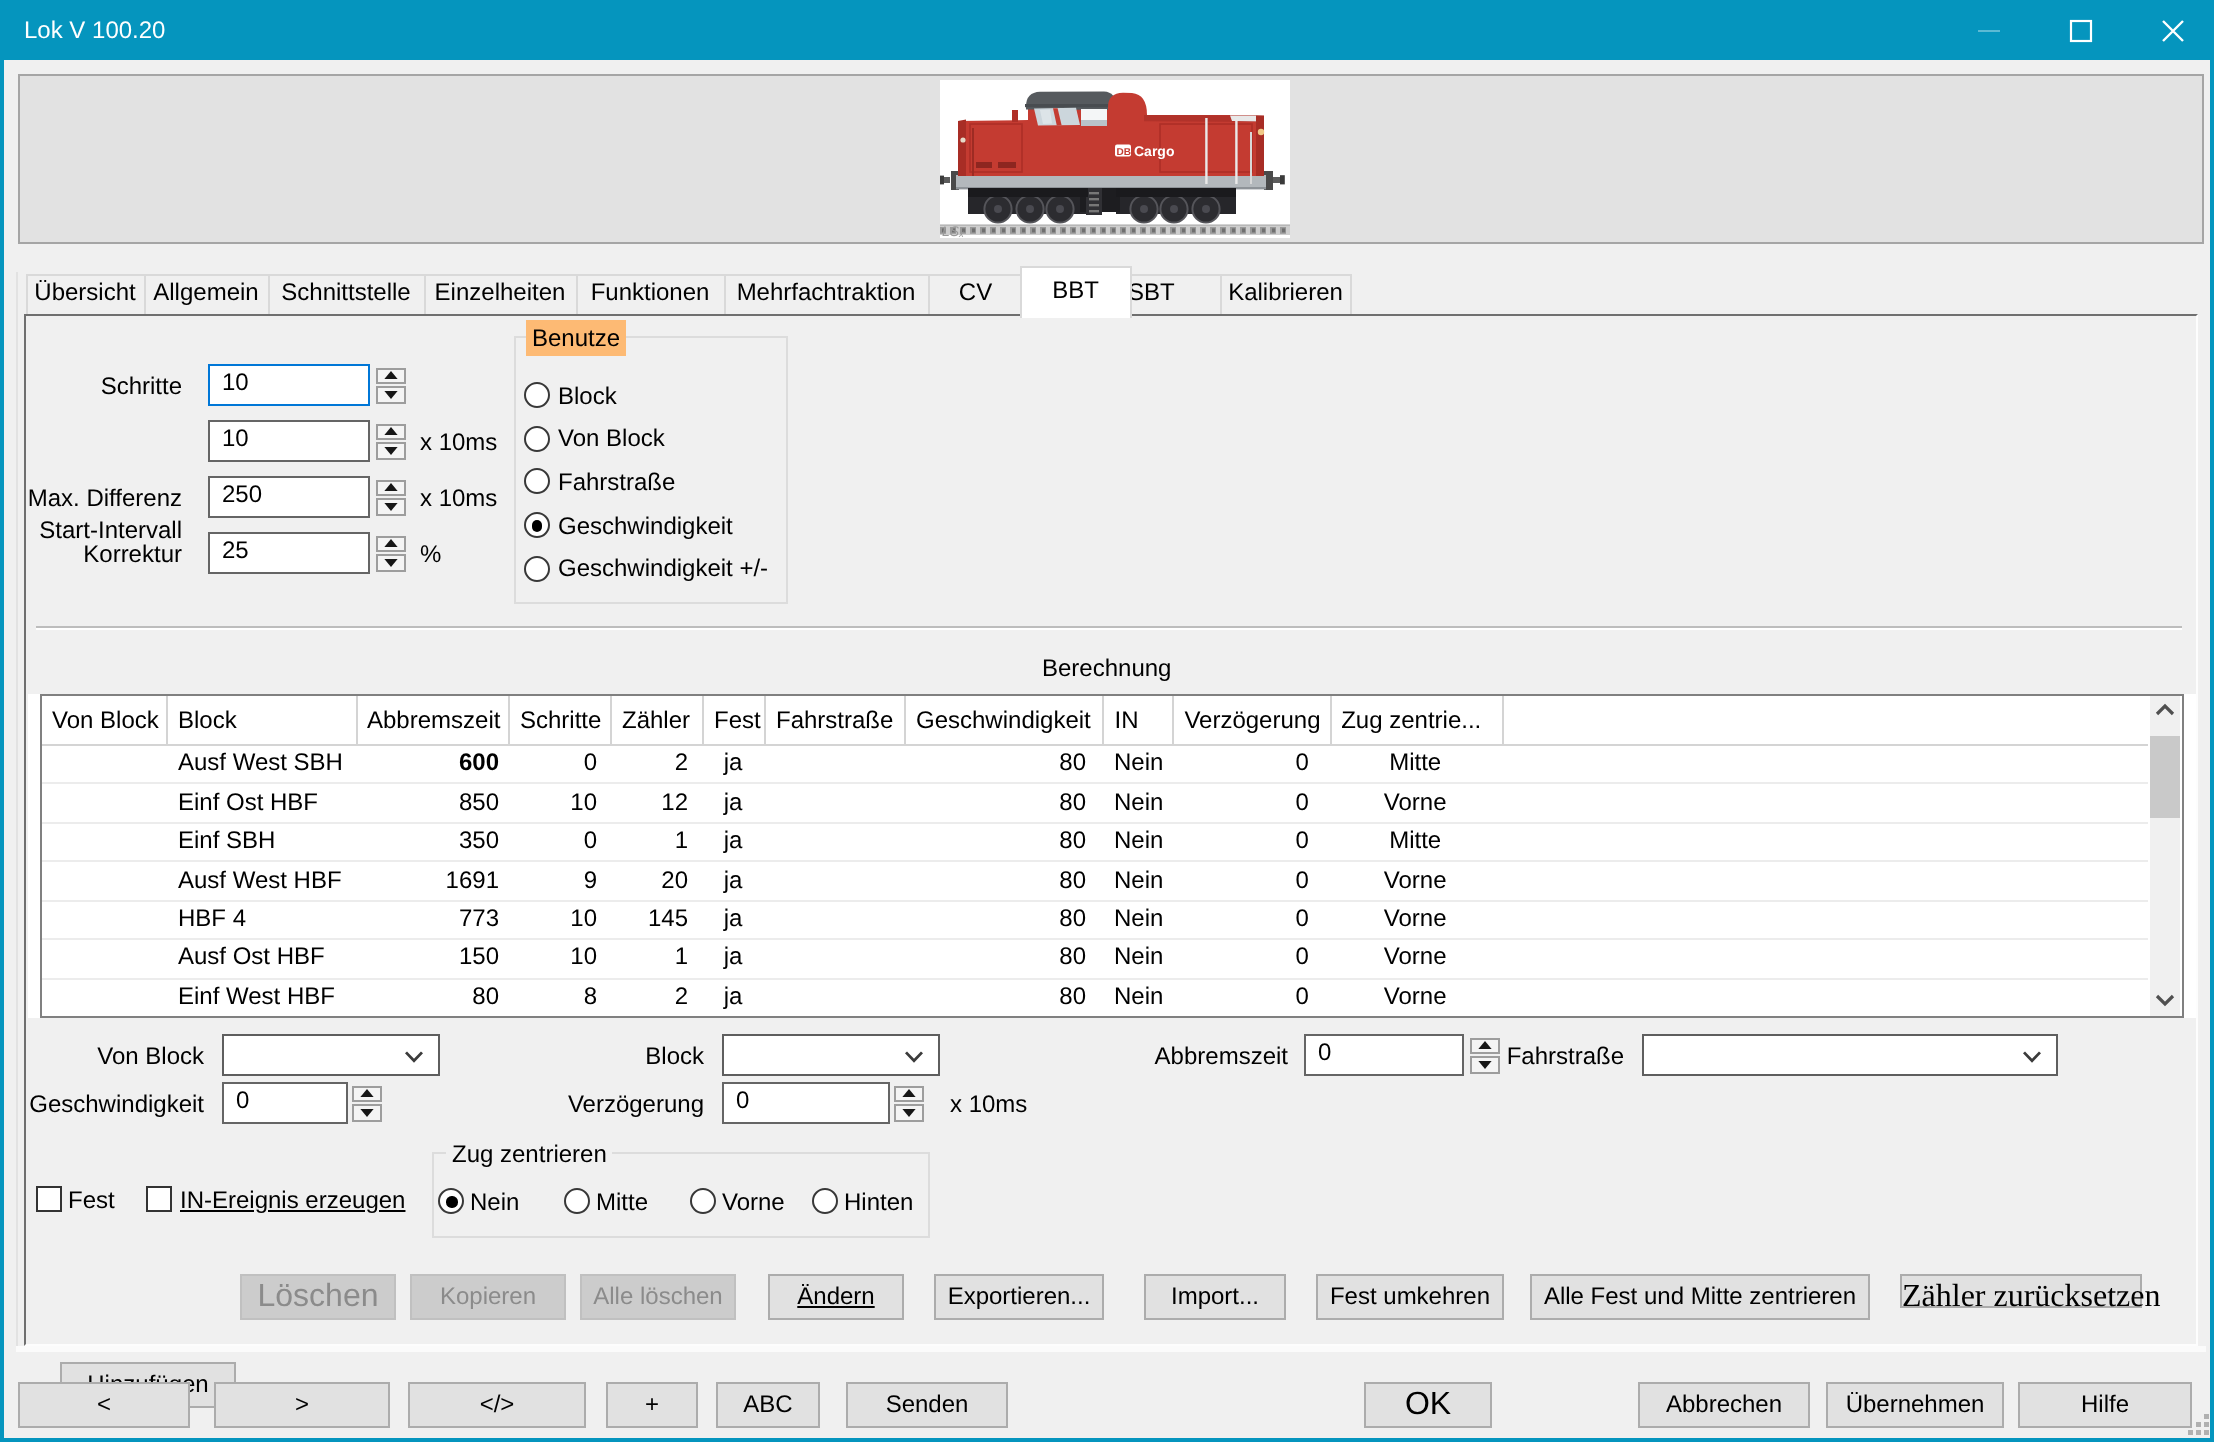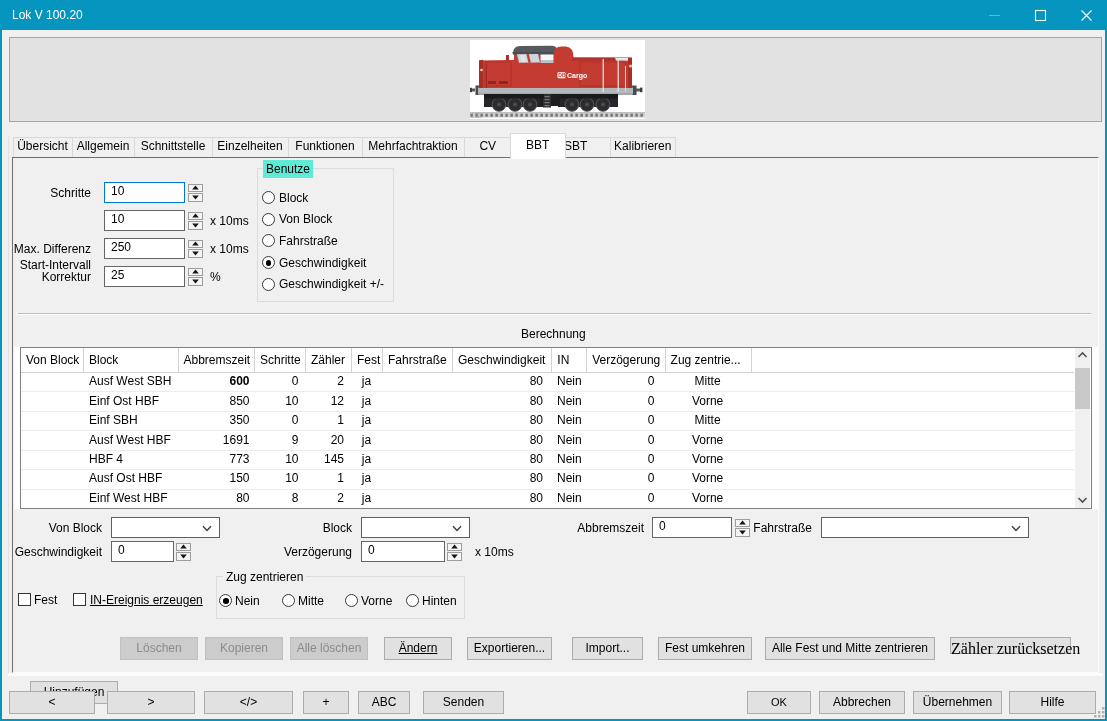--- a/index.html
+++ b/index.html
@@ -255,21 +255,21 @@
         <polygon points="3.5,0.5 6.8,4.5 0.2,4.5" fill="#161616"></polygon>
       </svg>
     </div>
 <div class="sp" style="left:186px;top:277px;">
       <svg width="7" height="5" viewBox="0 0 7 5">
         <polygon points="0.2,0.5 6.8,0.5 3.5,4.5" fill="#161616"></polygon>
       </svg>
     </div>
 <div class="lb" style="left:208px;top:267.5px;font-size:12px;color:#000;">%</div>
 <div style="position:absolute;left:255px;top:168px;width:137px;height:134px;border:1px solid #dcdcdc;"></div>
-<div class="lb" style="left:261px;top:160px;background:#5eead4;padding:0 3px;font-size:12px;">Benutze</div>
+<div class="lb" style="left:261px;top:160px;background:#fdba74;padding:0 3px;font-size:12px;">Benutze</div>
 <span style="position:absolute;left:259.5px;top:191.0px;width:13px;height:13px;border-radius:50%;border:1px solid #383838;background:#fff;"></span>
 <div class="lb" style="left:277px;top:188.5px;font-size:12px;color:#000;">Block</div>
 <span style="position:absolute;left:259.5px;top:212.7px;width:13px;height:13px;border-radius:50%;border:1px solid #383838;background:#fff;"></span>
 <div class="lb" style="left:277px;top:210.2px;font-size:12px;color:#000;">Von Block</div>
 <span style="position:absolute;left:259.5px;top:234.4px;width:13px;height:13px;border-radius:50%;border:1px solid #383838;background:#fff;"></span>
 <div class="lb" style="left:277px;top:231.9px;font-size:12px;color:#000;">Fahrstraße</div>
 <span style="position:absolute;left:259.5px;top:256.1px;width:13px;height:13px;border-radius:50%;border:1px solid #383838;background:#fff;">
       <span style="position:absolute;left:3px;top:3px;width:5.6px;height:5.6px;border-radius:50%;background:#000;"></span>
     </span>
 <div class="lb" style="left:277px;top:253.60000000000002px;font-size:12px;color:#000;">Geschwindigkeit</div>
@@ -445,36 +445,36 @@
       <span style="position:absolute;left:3px;top:3px;width:5.6px;height:5.6px;border-radius:50%;background:#000;"></span>
     </span>
 <div class="lb" style="left:233px;top:591.5px;font-size:12px;color:#000;">Nein</div>
 <span style="position:absolute;left:280.0px;top:594.0px;width:13px;height:13px;border-radius:50%;border:1px solid #383838;background:#fff;"></span>
 <div class="lb" style="left:296px;top:591.5px;font-size:12px;color:#000;">Mitte</div>
 <span style="position:absolute;left:343.0px;top:594.0px;width:13px;height:13px;border-radius:50%;border:1px solid #383838;background:#fff;"></span>
 <div class="lb" style="left:359px;top:591.5px;font-size:12px;color:#000;">Vorne</div>
 <span style="position:absolute;left:404.0px;top:594.0px;width:13px;height:13px;border-radius:50%;border:1px solid #383838;background:#fff;"></span>
 <div class="lb" style="left:420px;top:591.5px;font-size:12px;color:#000;">Hinten</div>
 <div class="bt" style="left:28px;top:637px;width:88px;height:23px;line-height:21px;font-size:12px;margin-top:44px;">Hinzufügen</div>
-<div class="bt dis" style="left:118px;top:637px;width:78px;height:23px;line-height:21px;font-size:12px;">Löschen</div>
+<div class="bt dis" style="left:118px;top:637px;width:78px;height:23px;line-height:21px;font-size:16px;">Löschen</div>
 <div class="bt dis" style="left:203px;top:637px;width:78px;height:23px;line-height:21px;font-size:12px;">Kopieren</div>
 <div class="bt dis" style="left:288px;top:637px;width:78px;height:23px;line-height:21px;font-size:12px;">Alle löschen</div>
 <div class="bt" style="left:382px;top:637px;width:68px;height:23px;line-height:21px;font-size:12px;text-decoration:underline;">Ändern</div>
 <div class="bt" style="left:465px;top:637px;width:85px;height:23px;line-height:21px;font-size:12px;">Exportieren...</div>
 <div class="bt" style="left:570px;top:637px;width:71px;height:23px;line-height:21px;font-size:12px;">Import...</div>
 <div class="bt" style="left:656px;top:637px;width:94px;height:23px;line-height:21px;font-size:12px;">Fest umkehren</div>
 <div class="bt" style="left:763px;top:637px;width:170px;height:23px;line-height:21px;font-size:12px;">Alle Fest und Mitte zentrieren</div>
 <div class="bt" style="left:948px;top:637px;width:121px;height:17px;line-height:21px;font-size:16px;font-family:Liberation Serif, serif;">Zähler zurücksetzen</div>
 <div class="bt" style="left:7px;top:691px;width:86px;height:23px;line-height:21px;font-size:12px;">&lt;</div>
 <div class="bt" style="left:105px;top:691px;width:88px;height:23px;line-height:21px;font-size:12px;">&gt;</div>
 <div class="bt" style="left:202px;top:691px;width:89px;height:23px;line-height:21px;font-size:12px;">&lt;/&gt;</div>
 <div class="bt" style="left:301px;top:691px;width:46px;height:23px;line-height:21px;font-size:12px;">+</div>
 <div class="bt" style="left:356px;top:691px;width:52px;height:23px;line-height:21px;font-size:12px;">ABC</div>
 <div class="bt" style="left:421px;top:691px;width:81px;height:23px;line-height:21px;font-size:12px;">Senden</div>
-<div class="bt" style="left:745px;top:691px;width:64px;height:23px;line-height:21px;font-size:11px;">OK</div>
+<div class="bt" style="left:680px;top:691px;width:64px;height:23px;line-height:21px;font-size:16px;">OK</div>
 <div class="bt" style="left:817px;top:691px;width:86px;height:23px;line-height:21px;font-size:12px;">Abbrechen</div>
 <div class="bt" style="left:911px;top:691px;width:89px;height:23px;line-height:21px;font-size:12px;">Übernehmen</div>
 <div class="bt" style="left:1007px;top:691px;width:87px;height:23px;line-height:21px;font-size:12px;">Hilfe</div>
 <svg style="position:absolute;left:1092px;top:707px;" width="13" height="13">
 <g fill="#b0b0b0">
         <rect x="8" y="0" width="2.5" height="2.5"></rect>
         <rect x="4" y="4" width="2.5" height="2.5"></rect>
         <rect x="8" y="4" width="2.5" height="2.5"></rect>
 <rect x="0" y="8" width="2.5" height="2.5"></rect>
         <rect x="4" y="8" width="2.5" height="2.5"></rect>

